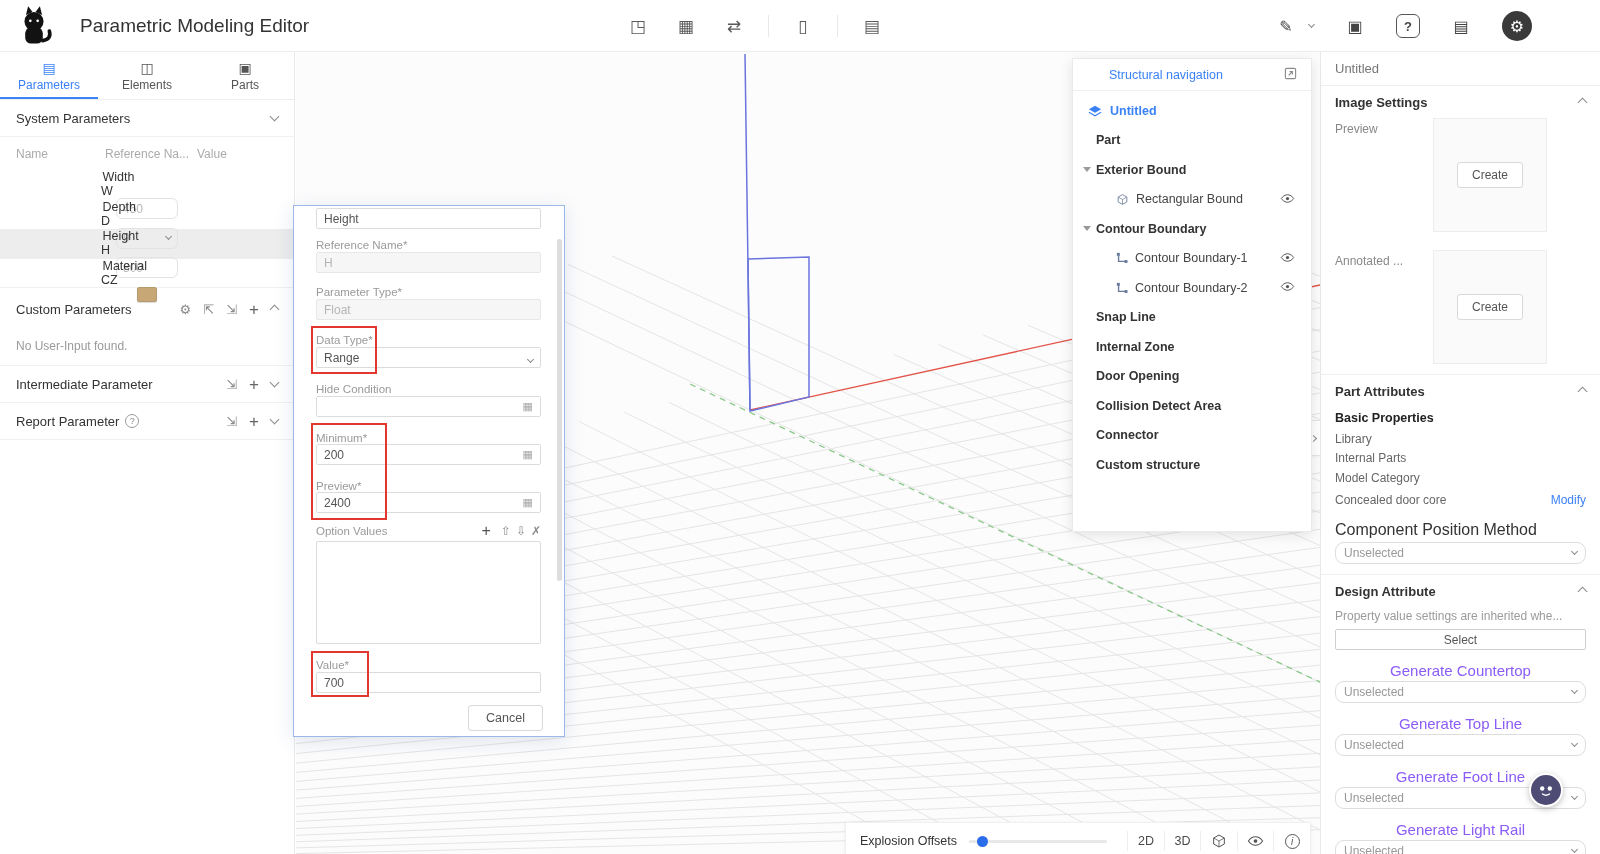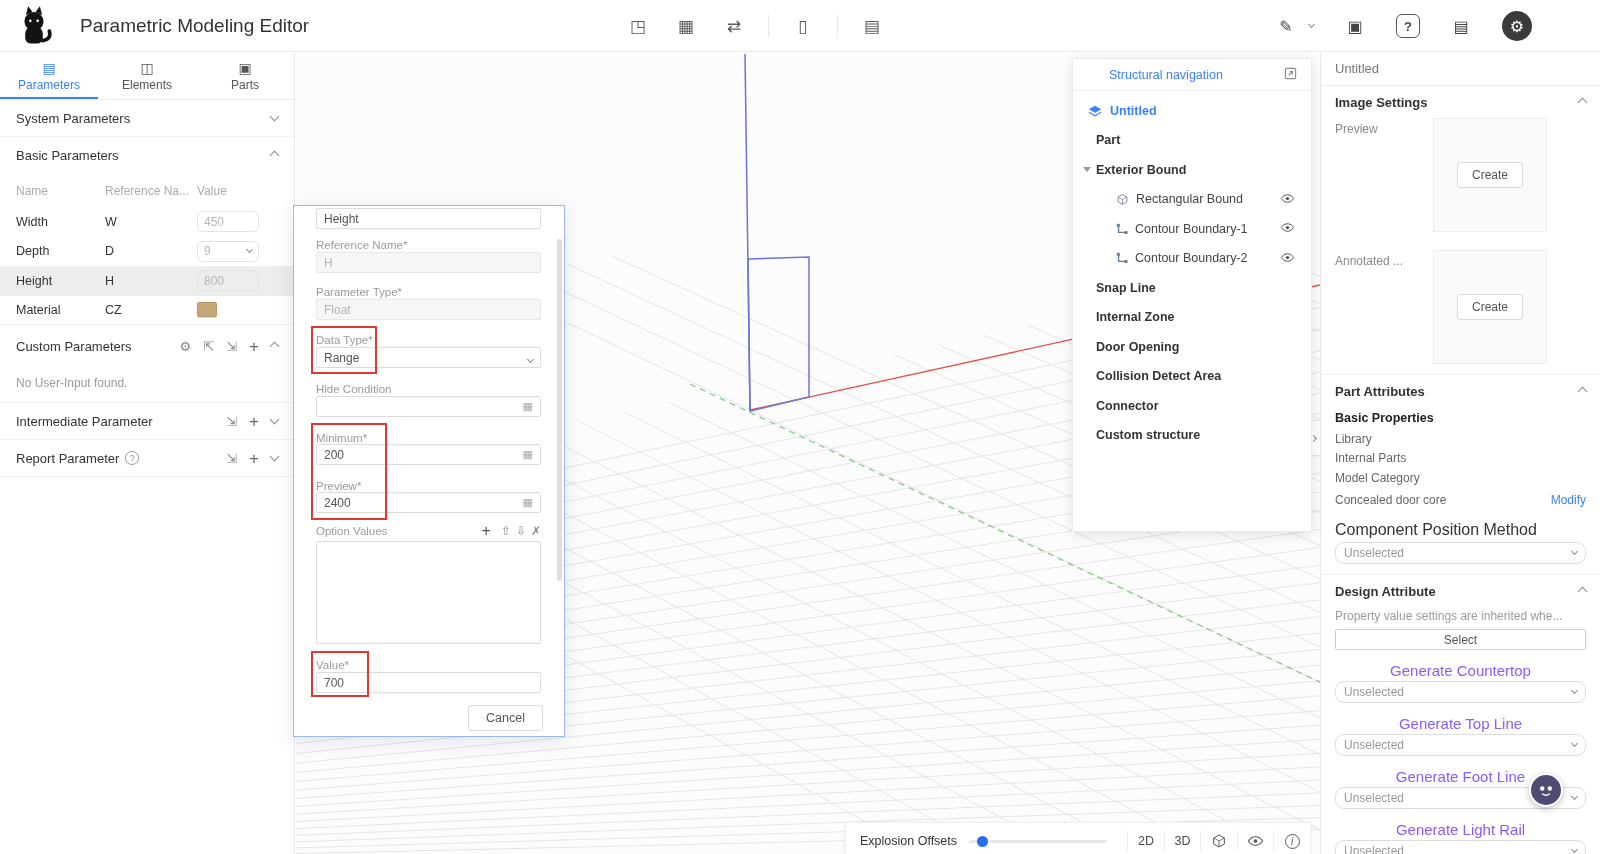--- a/index.html
+++ b/index.html
@@ -31,21 +31,21 @@
   .tabs { display:flex; height:48px; border-bottom:1px solid #ededed; }
   .tab { flex:1; display:flex; flex-direction:column; align-items:center; justify-content:center; gap:2px; font-size:12px; color:#555; cursor:pointer; }
   .tab .ticon { font-size:14px; }
   .tab.active { color:#3b82f6; box-shadow:inset 0 -2px 0 #3b82f6; }
   .lsec { height:37px; display:flex; align-items:center; padding:0 16px; font-size:13px; color:#333; border-bottom:1px solid #f1f1f1; cursor:default; }
   .lsec .right-icons { margin-left:auto; display:flex; align-items:center; gap:12px; }
   .licon { font-size:13px; color:#8a8a8a; cursor:pointer; line-height:1; }
   .licon.plus { font-size:17px; color:#666; }
   .qmark { width:14px; height:14px; border:1px solid #9a9a9a; border-radius:50%; font-size:9px; color:#8a8a8a; display:inline-flex; align-items:center; justify-content:center; margin-left:6px; }
   .ptable-h { display:flex; align-items:center; height:33px; padding:0 16px; font-size:12px; color:#ababab; }
-  .prow { display:flex; align-items:center; height:29.5px; padding:0 16px; font-size:12.5px; color:#333; }
+  .prow { display:flex; align-items:center; height:29.5px; padding:0 16px; font-size:12.5px; color:#333;flex-direction:column; }
   .prow.hl { background:#ededed; }
   .c1 { width:89px; } .c2 { width:92px; } .c3 { flex:1; display:flex; align-items:center; }
   .vbox { width:62px; height:21px; border:1px solid #e3e3e3; border-radius:6px; background:transparent; color:#b7b7b7; font-size:12px; display:flex; align-items:center; padding:0 6px; }
   .vbox .chv { margin-left:auto; }
   .swatch { width:20px; height:15px; border:1px solid #b59a6e; border-radius:2px; box-shadow:0 1px 1px rgba(0,0,0,.15); }
   .empty-note { padding:9px 16px 12px 16px; font-size:12px; color:#9a9a9a; border-bottom:1px solid #f1f1f1; }
 
   
   .viewport { position:absolute; left:296px; top:52px; width:1024px; height:802px; background:#fcfcfc; overflow:hidden; z-index:1; }
   .vp-toolbar { position:absolute; left:845px; top:822px; width:466px; height:38px; background:#fff; border:1px solid #f0f0f0; border-radius:2px; box-shadow:0 1px 4px rgba(0,0,0,.06); display:flex; align-items:center; z-index:15; }
@@ -159,26 +159,20 @@
     </div>
   </div>
 
   <div class="lsec">
     <span>System Parameters</span>
     <span class="right-icons">
         <i class="chv down"></i>
       </span>
   </div>
 
-  <div class="lsec" style="border-bottom:none;">
-    <span>Basic Parameters</span>
-    <span class="right-icons">
-        <i class="chv up"></i>
-      </span>
-  </div>
 
   <div class="ptable-h">
     <span class="c1">Name</span>
     <span class="c2">Reference Na...</span>
     <span class="c3">Value</span>
   </div>
 
   <div class="prow">
     <span class="c1">Width</span>
     <span class="c2">W</span>
@@ -426,20 +420,24 @@
         <path d="M12 12v9M12 12l8-4.5M12 12L4 7.5" fill="none" stroke="#6a7a9a" stroke-width="1.3"></path>
       </svg>
       <span>Rectangular Bound</span>
       <span class="eye">
         <svg width="15" height="11" viewBox="0 0 24 16">
             <path d="M12 2C6 2 2 8 2 8s4 6 10 6 10-6 10-6-4-6-10-6z" fill="none" stroke="#555" stroke-width="1.6"></path>
             <circle cx="12" cy="8" r="2.6" fill="#555"></circle>
           </svg>
       </span>
     </div>
+    <div class="srow">
+      <i class="tri"></i>
+      <span>Contour Boundary</span>
+    </div>
     <div class="srow child">
       <svg width="12" height="12" viewBox="0 0 14 14">
         <path d="M3 2v9h9" fill="none" stroke="#6a7a9a" stroke-width="1.6"></path>
           <rect x="1" y="1" width="3.4" height="3.4" fill="#6a7a9a"></rect>
           <rect x="10" y="9.4" width="3.4" height="3.4" fill="#6a7a9a"></rect>
       </svg>
       <span>Contour Boundary-1</span>
       <span class="eye">
         <svg width="15" height="11" viewBox="0 0 24 16">
             <path d="M12 2C6 2 2 8 2 8s4 6 10 6 10-6 10-6-4-6-10-6z" fill="none" stroke="#555" stroke-width="1.6"></path>

